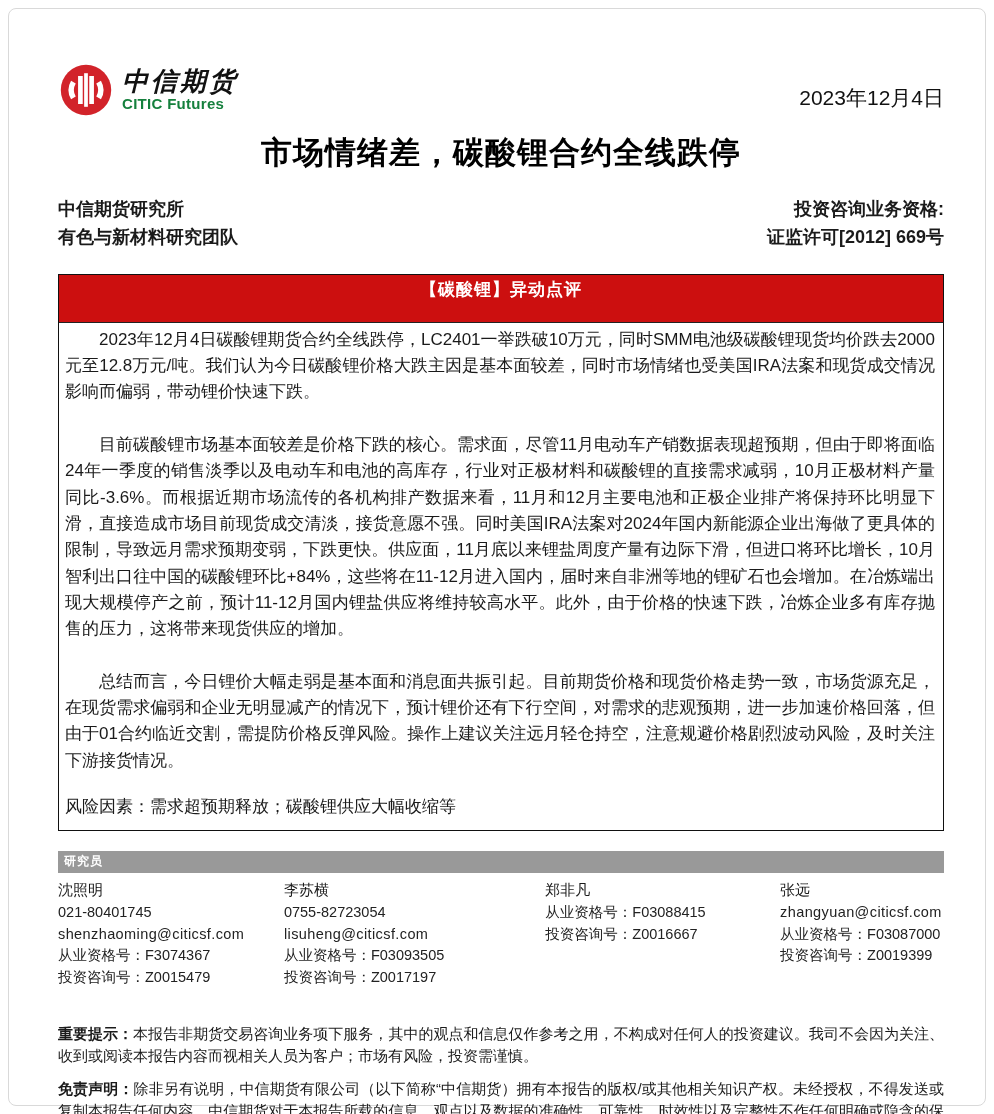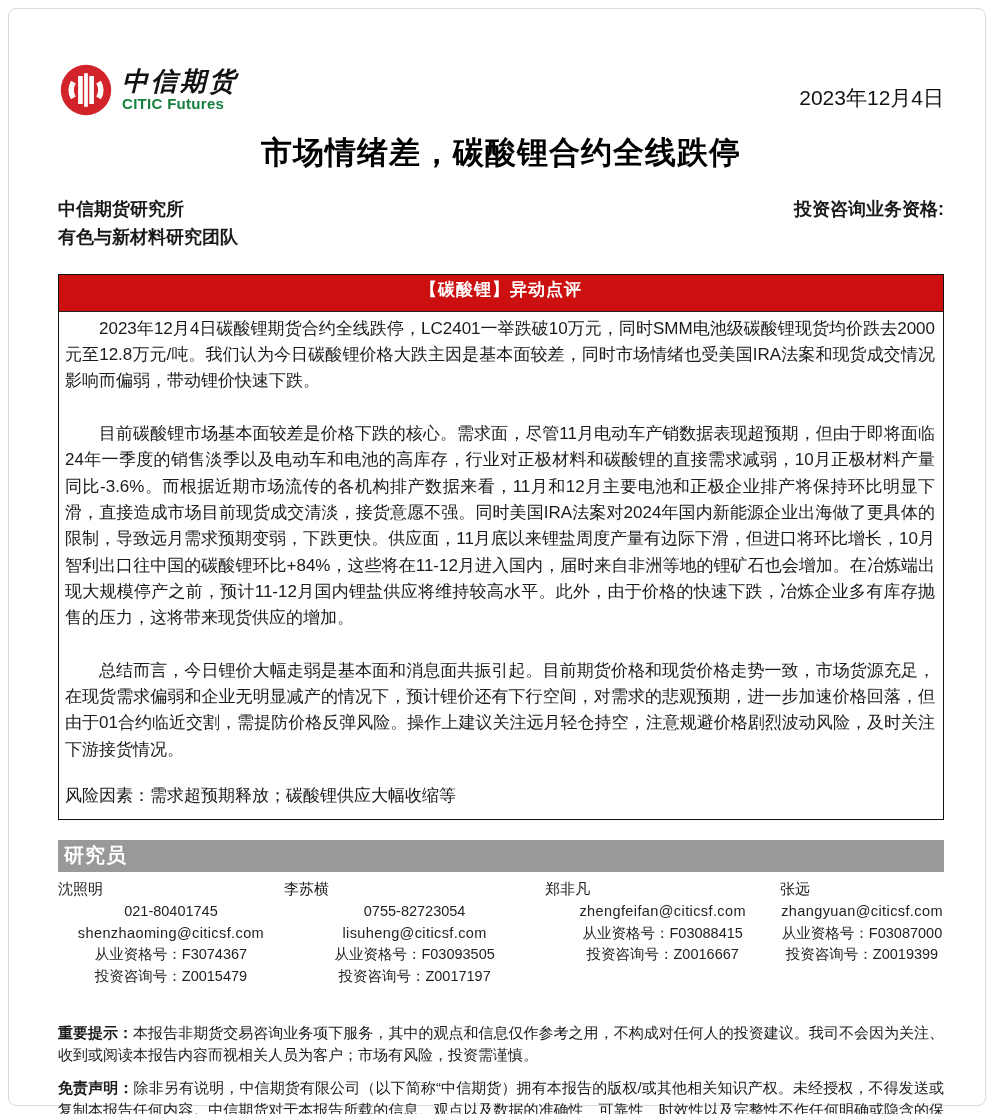--- a/index.html
+++ b/index.html
@@ -73,55 +73,55 @@
   
   .report-box {
     margin-top: 22px;
     border: 1px solid #111;
   }
   .report-banner {
     color: #ffffff;
     text-align: center;
     font-size: 17px;
     font-weight: bold;
-    padding: 3px 0 10px 0;
+    padding: 3px 0 21px 0;
     border-bottom: 1px solid #222;
     letter-spacing: 1px;
   }
   .report-body {
     padding: 4px 8px 10px 6px;
     font-size: 17px;
     line-height: 1.55;
     text-align: justify;
   }
   .report-body p.para { text-indent: 2em; }
   .report-body p.para + p.para { margin-top: 26px; }
   .risk-line { margin-top: 20px; text-indent: 0; }
   
   .researchers { margin-top: 20px; }
   .researchers-bar {
     background: #999999;
     color: #ffffff;
-    font-size: 20px;
+    font-size: 12px;
     font-weight: bold;
     padding: 2px 6px 3px 6px;
     letter-spacing: 1px;
   }
   .researchers-grid {
     display: flex;
     margin-top: 6px;
     font-size: 14.5px;
     line-height: 1.5;
   }
   .res-col-0 { width: 25.5%; }
   .res-col-1 { width: 29.5%; }
   .res-col-2 { width: 26.5%; }
   .res-col-3 { width: 18.5%; }
   .res-name { font-size: 15px; font-weight: 500; }
-  .res-line { color: #222; text-align: center; }
+  .res-line { color: #222; }
   .res-email { letter-spacing: 0.4px; }
   
   .footer-notes {
     margin-top: 34px;
     font-size: 15px;
     line-height: 1.5;
     text-align: justify;
   }
   .footer-notes .note { margin-bottom: 10px; }
   .note-label { font-weight: bold; }
@@ -156,20 +156,21 @@
 
   <div class="doc-title">市场情绪差，碳酸锂合约全线跌停</div>
 
   <div class="info-row">
     <div class="info-left">
       <div>中信期货研究所</div>
       <div>有色与新材料研究团队</div>
     </div>
     <div class="info-right">
       <div>投资咨询业务资格:</div>
+      <div>证监许可[2012] 669号</div>
     </div>
   </div>
 
   <div class="report-box">
     <div class="report-banner" style="background: rgb(204, 15, 15);">【碳酸锂】异动点评</div>
     <div class="report-body">
       <p class="para">2023年12月4日碳酸锂期货合约全线跌停，LC2401一举跌破10万元，同时SMM电池级碳酸锂现货均价跌去2000元至12.8万元/吨。我们认为今日碳酸锂价格大跌主因是基本面较差，同时市场情绪也受美国IRA法案和现货成交情况影响而偏弱，带动锂价快速下跌。</p>
       <p class="para">目前碳酸锂市场基本面较差是价格下跌的核心。需求面，尽管11月电动车产销数据表现超预期，但由于即将面临24年一季度的销售淡季以及电动车和电池的高库存，行业对正极材料和碳酸锂的直接需求减弱，10月正极材料产量同比-3.6%。而根据近期市场流传的各机构排产数据来看，11月和12月主要电池和正极企业排产将保持环比明显下滑，直接造成市场目前现货成交清淡，接货意愿不强。同时美国IRA法案对2024年国内新能源企业出海做了更具体的限制，导致远月需求预期变弱，下跌更快。供应面，11月底以来锂盐周度产量有边际下滑，但进口将环比增长，10月智利出口往中国的碳酸锂环比+84%，这些将在11-12月进入国内，届时来自非洲等地的锂矿石也会增加。在冶炼端出现大规模停产之前，预计11-12月国内锂盐供应将维持较高水平。此外，由于价格的快速下跌，冶炼企业多有库存抛售的压力，这将带来现货供应的增加。</p>
       <p class="para">总结而言，今日锂价大幅走弱是基本面和消息面共振引起。目前期货价格和现货价格走势一致，市场货源充足，在现货需求偏弱和企业无明显减产的情况下，预计锂价还有下行空间，对需求的悲观预期，进一步加速价格回落，但由于01合约临近交割，需提防价格反弹风险。操作上建议关注远月轻仓持空，注意规避价格剧烈波动风险，及时关注下游接货情况。</p>
       <p class="risk-line">风险因素：需求超预期释放；碳酸锂供应大幅收缩等</p>
@@ -188,21 +189,20 @@
       </div>
       <div class="res-col-1">
         <div class="res-name">李苏横</div>
         <div class="res-line">0755-82723054</div>
         <div class="res-line res-email">lisuheng@citicsf.com</div>
         <div class="res-line">从业资格号：F03093505</div>
         <div class="res-line">投资咨询号：Z0017197</div>
       </div>
       <div class="res-col-2">
         <div class="res-name">郑非凡</div>
-        <div class="res-line res-email">zhengfeifan@citicsf.com</div>
         <div class="res-line">从业资格号：F03088415</div>
         <div class="res-line">投资咨询号：Z0016667</div>
       </div>
       <div class="res-col-3">
         <div class="res-name">张远</div>
         <div class="res-line res-email">zhangyuan@citicsf.com</div>
         <div class="res-line">从业资格号：F03087000</div>
         <div class="res-line">投资咨询号：Z0019399</div>
       </div>
     </div>

